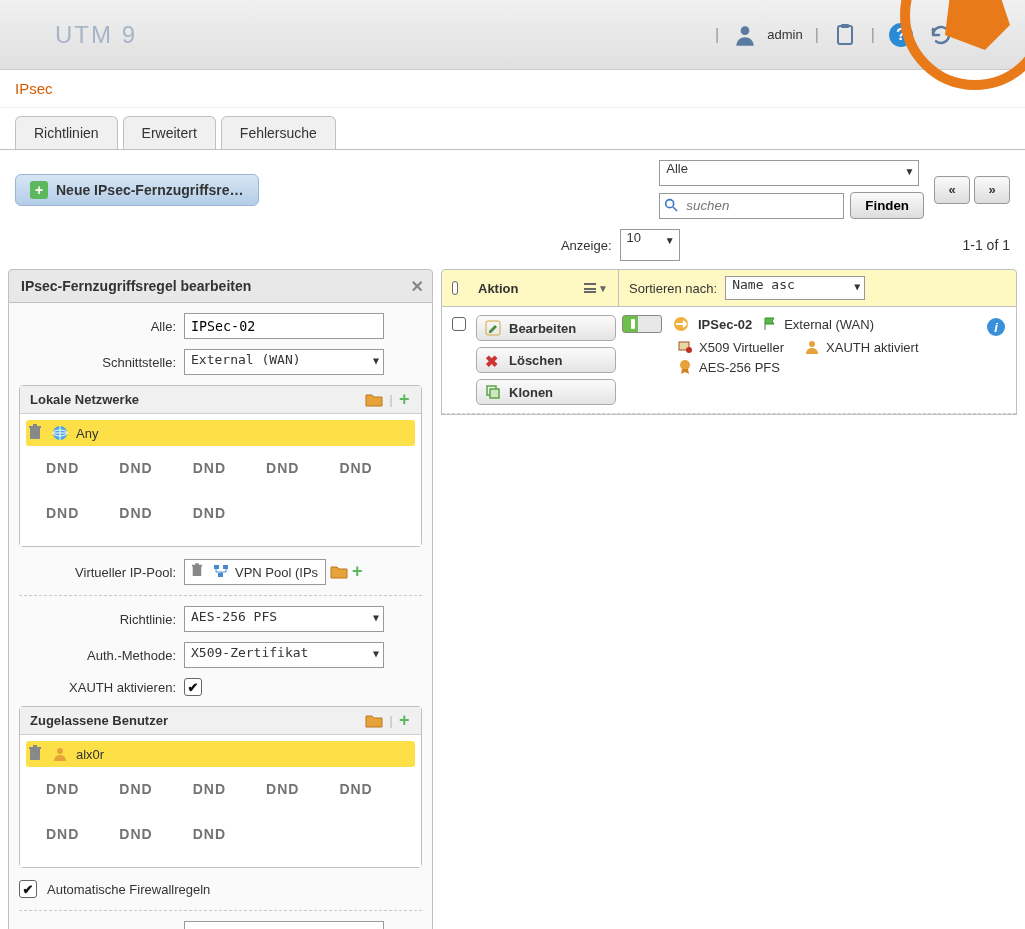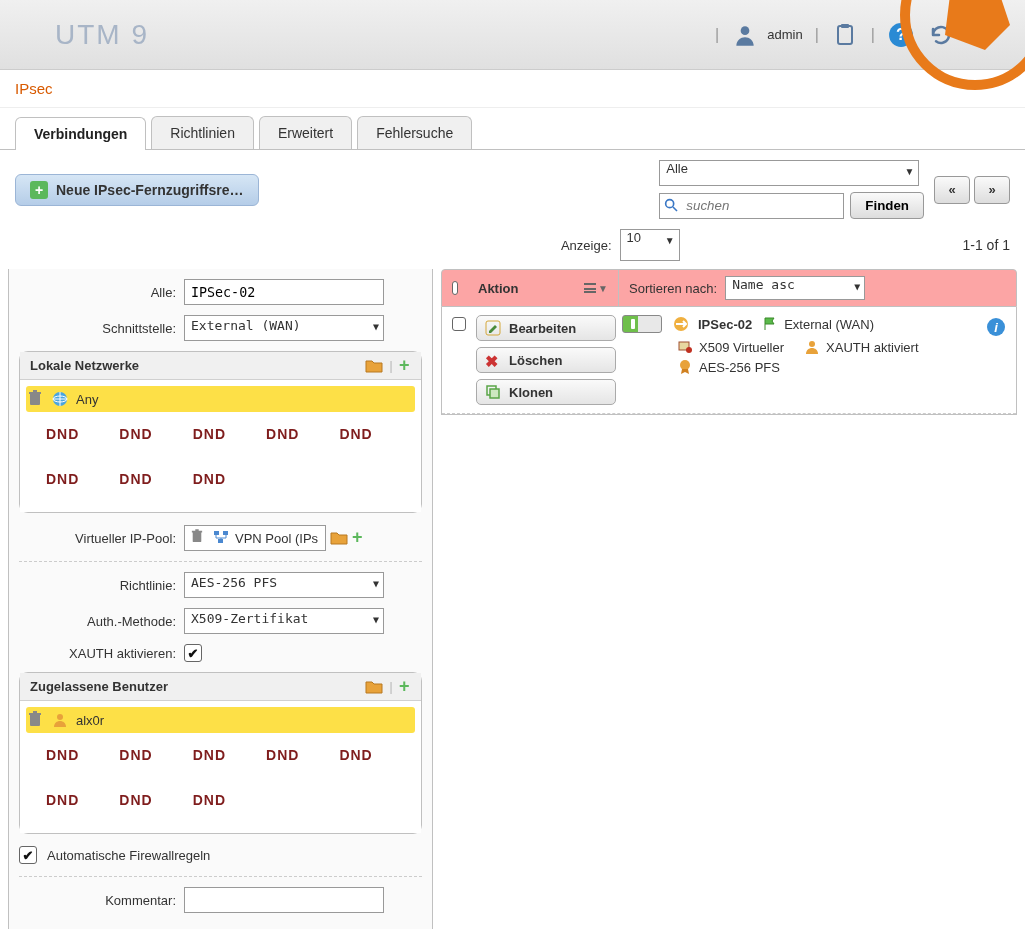--- a/index.html
+++ b/index.html
@@ -1,20 +1,20 @@
 <!DOCTYPE html>
 <html><head>
   <meta charset="utf-8">
   <style>
     * { box-sizing: border-box; margin: 0; padding: 0; }
     body { font-family: Verdana, Arial, sans-serif; font-size: 13px; color: #333; background: #fff; width: 1025px; }
     
     
     .header { height: 70px; background: linear-gradient(to bottom, #f0f0f0, #e0e0e0); display: flex; align-items: center; position: relative; border-bottom: 1px solid #ccc; }
-    .logo { font-size: 28px; font-weight: 300; color: #a8b5c7; margin-left: 55px; letter-spacing: 2px; }
+    .logo { font-size: 24px; font-weight: 300; color: #a8b5c7; margin-left: 55px; letter-spacing: 2px; }
     .header-right { position: absolute; right: 30px; display: flex; align-items: center; gap: 12px; }
     .header-right .sep { color: #999; font-size: 16px; }
     .header-user { display: flex; align-items: center; gap: 8px; }
     .h-icon { width: 28px; height: 28px; display: inline-flex; align-items: center; justify-content: center; }
     .orange-badge { position: absolute; right: -15px; top: -20px; width: 150px; height: 120px; }
     
     
     .breadcrumb { padding: 10px 15px; color: #d85a00; font-size: 15px; border-bottom: 1px solid #eee; }
     
     
@@ -52,41 +52,41 @@
     .panel-header .close { position: absolute; right: 8px; color: #888; cursor: pointer; font-size: 16px; font-weight: bold; }
     .panel-body { border: 1px solid #c0c0c0; border-top: none; padding: 10px; background: #fafafa; }
     
     .form-row { display: flex; align-items: center; margin-bottom: 10px; }
     .form-row > label { width: 165px; text-align: right; padding-right: 8px; font-size: 13px; }
     .form-row > .control { flex: 1; display: flex; align-items: center; gap: 4px; }
     input[type="text"].txt { width: 200px; height: 26px; border: 1px solid #999; padding: 2px 6px; font-family: monospace; background: #fff; }
     .select { width: 200px; height: 26px; border: 1px solid #999; padding: 2px 6px; font-family: monospace; background: #fff; position: relative; display: inline-block; }
     .select::after { content: "▼"; position: absolute; right: 4px; top: 5px; font-size: 10px; color: #333; }
     
-    .multibox { border: 1px solid #c0c0c0; border-radius: 9px; margin-bottom: 12px; }
+    .multibox { border: 1px solid #c0c0c0; border-radius: 4px; margin-bottom: 12px; }
     .multibox-header { background: #f0f0f0; padding: 6px 10px; font-weight: bold; font-size: 13px; display: flex; align-items: center; position: relative; border-bottom: 1px solid #d0d0d0; }
     .multibox-header .icons { position: absolute; right: 6px; display: flex; gap: 6px; align-items: center; }
     .folder-icon { width: 18px; height: 14px; display: inline-block; }
     .add-icon { width: 16px; height: 16px; color: #5cb85c; font-weight: bold; font-size: 18px; line-height: 14px; cursor: pointer; }
     .multibox-body { padding: 6px; background: #fff; }
     .entry-row { display: flex; align-items: center; gap: 8px; padding: 4px 2px; background: #fde047; border-radius: 3px; margin-bottom: 4px; }
     .trash-icon { width: 16px; height: 18px; cursor: pointer; }
-    .dnd-area { height: 90px; background: #fff; color: #7f1d1d; font-size: 14px; font-weight: bold; letter-spacing: 1px; display: flex; flex-wrap: wrap; gap: 20px 40px; padding: 10px 20px; overflow: hidden; }
+    .dnd-area { height: 90px; background: #fff; color: #737373; font-size: 14px; font-weight: bold; letter-spacing: 1px; display: flex; flex-wrap: wrap; gap: 20px 40px; padding: 10px 20px; overflow: hidden; }
     
     .pool-row .pool-box { display: flex; align-items: center; gap: 6px; border: 1px solid #999; padding: 3px 6px; width: 142px; background: #fff; overflow: hidden; white-space: nowrap; }
     
     .chk { width: 18px; height: 18px; border: 1px solid #666; background: #fff; display: inline-flex; align-items: center; justify-content: center; border-radius: 3px; cursor: pointer; }
     .chk.checked::after { content: "✔"; color: #111; font-size: 13px; font-weight: bold; }
     
     .fw-row { display: flex; align-items: center; gap: 10px; margin: 8px 0 12px; }
     .hr { border: none; border-top: 1px dashed #ccc; margin: 10px 0; }
     .x-red { color: #cc3333; font-size: 16px; font-weight: bold; }
     
     
-    .list-header { display: flex; background: #fca5a5; border: 1px solid #c0c0c0; border-radius: 4px 4px 0 0; }
+    .list-header { display: flex; background: #fef9c3; border: 1px solid #c0c0c0; border-radius: 4px 4px 0 0; }
     .list-header .col { padding: 6px 10px; font-size: 13px; display: flex; align-items: center; gap: 6px; }
     .list-header .col.chk-col { width: 26px; justify-content: center; }
     .list-header .col.action-col { width: 150px; font-weight: bold; justify-content: space-between; }
     .list-header .col.sort-col { flex: 1; display: flex; align-items: center; gap: 8px; }
     .sort-select { width: 140px; height: 24px; border: 1px solid #999; padding-left: 6px; font-family: monospace; background: #fff; position: relative; display: inline-block; }
     .sort-select::after { content: "▼"; position: absolute; right: 4px; top: 4px; font-size: 10px; }
     .list-dd-icon { display: inline-flex; align-items: center; gap: 2px; cursor: pointer; }
     .lines { display: inline-block; width: 12px; height: 10px; border-top: 2px solid #666; border-bottom: 2px solid #666; position: relative; }
     .lines::after { content: ""; position: absolute; top: 3px; left: 0; width: 12px; height: 2px; background: #666; }
     
@@ -162,21 +162,20 @@
   </div>
   <svg class="orange-badge" viewBox="0 0 150 120">
       <circle cx="85" cy="35" r="70" fill="none" stroke="#e87a1a" stroke-width="10"></circle>
       <polygon points="60,15 110,15 120,45 95,70 55,55" fill="#e87a1a"></polygon>
     </svg>
 </div>
 
 <div class="breadcrumb">IPsec</div>
 
 <div class="tabs">
-  <div class="tab active">Verbindungen</div>
   <div class="tab">Richtlinien</div>
   <div class="tab">Erweitert</div>
   <div class="tab">Fehlersuche</div>
 </div>
 
 <div class="toolbar">
   <div class="btn-primary">
     <span class="plus-icon">+</span>
     <span>Neue IPsec-Fernzugriffsre…</span>
   </div>
@@ -210,20 +209,24 @@
     <span class="display-select">
       <span>10</span>
     </span>
   </span>
   <span class="page-info">1-1 of 1</span>
 </div>
 
 <div class="main">
 
   <div class="left-panel">
+    <div class="panel-header">
+      <span>IPsec-Fernzugriffsregel bearbeiten</span>
+      <span class="close">✕</span>
+    </div>
     <div class="panel-body">
 
       <div class="form-row">
         <label>Alle:</label>
         <div class="control">
           <input type="text" class="txt" value="IPSec-02" style="">
         </div>
       </div>
 
       <div class="form-row">

